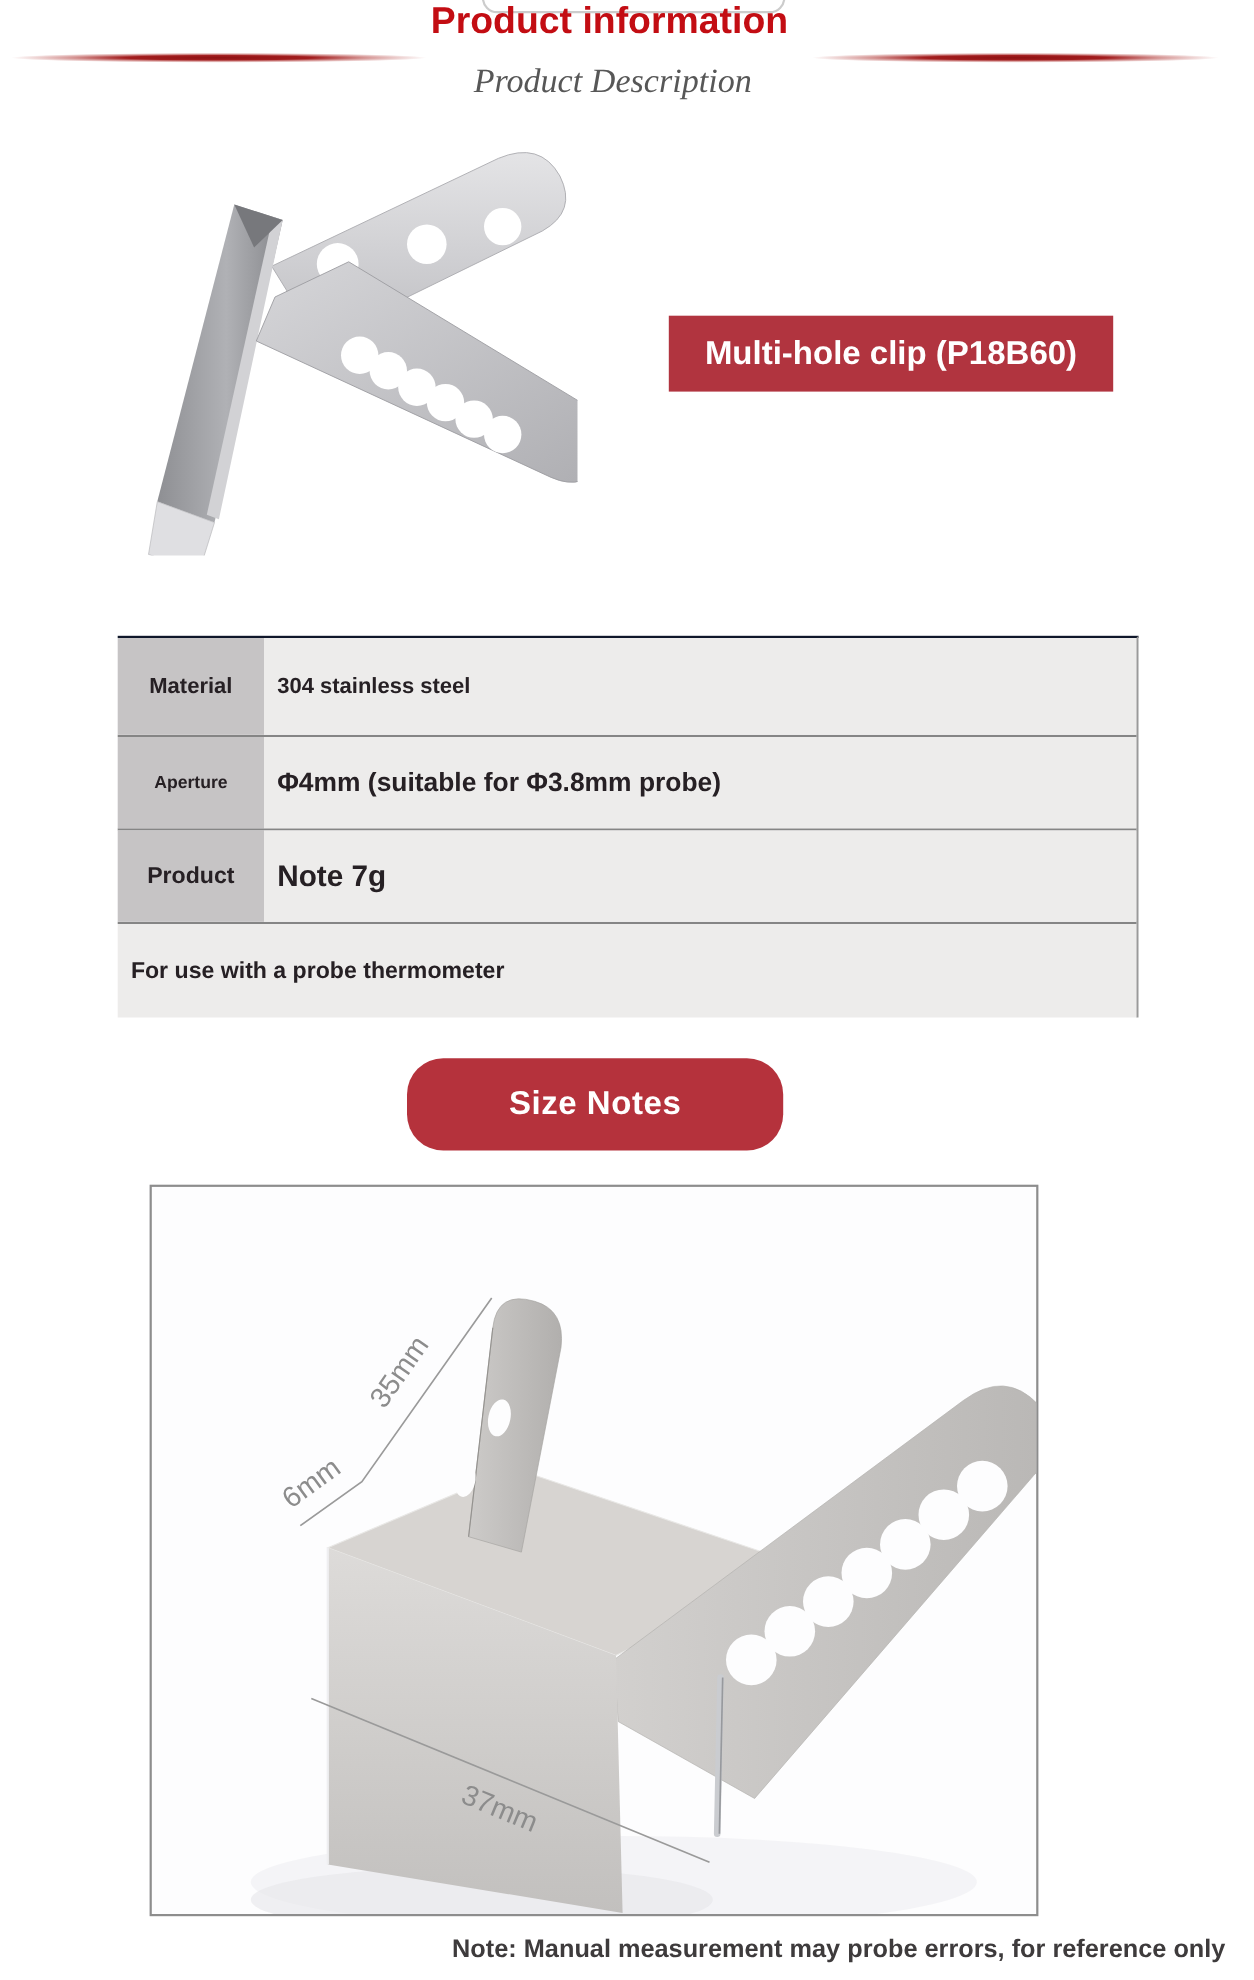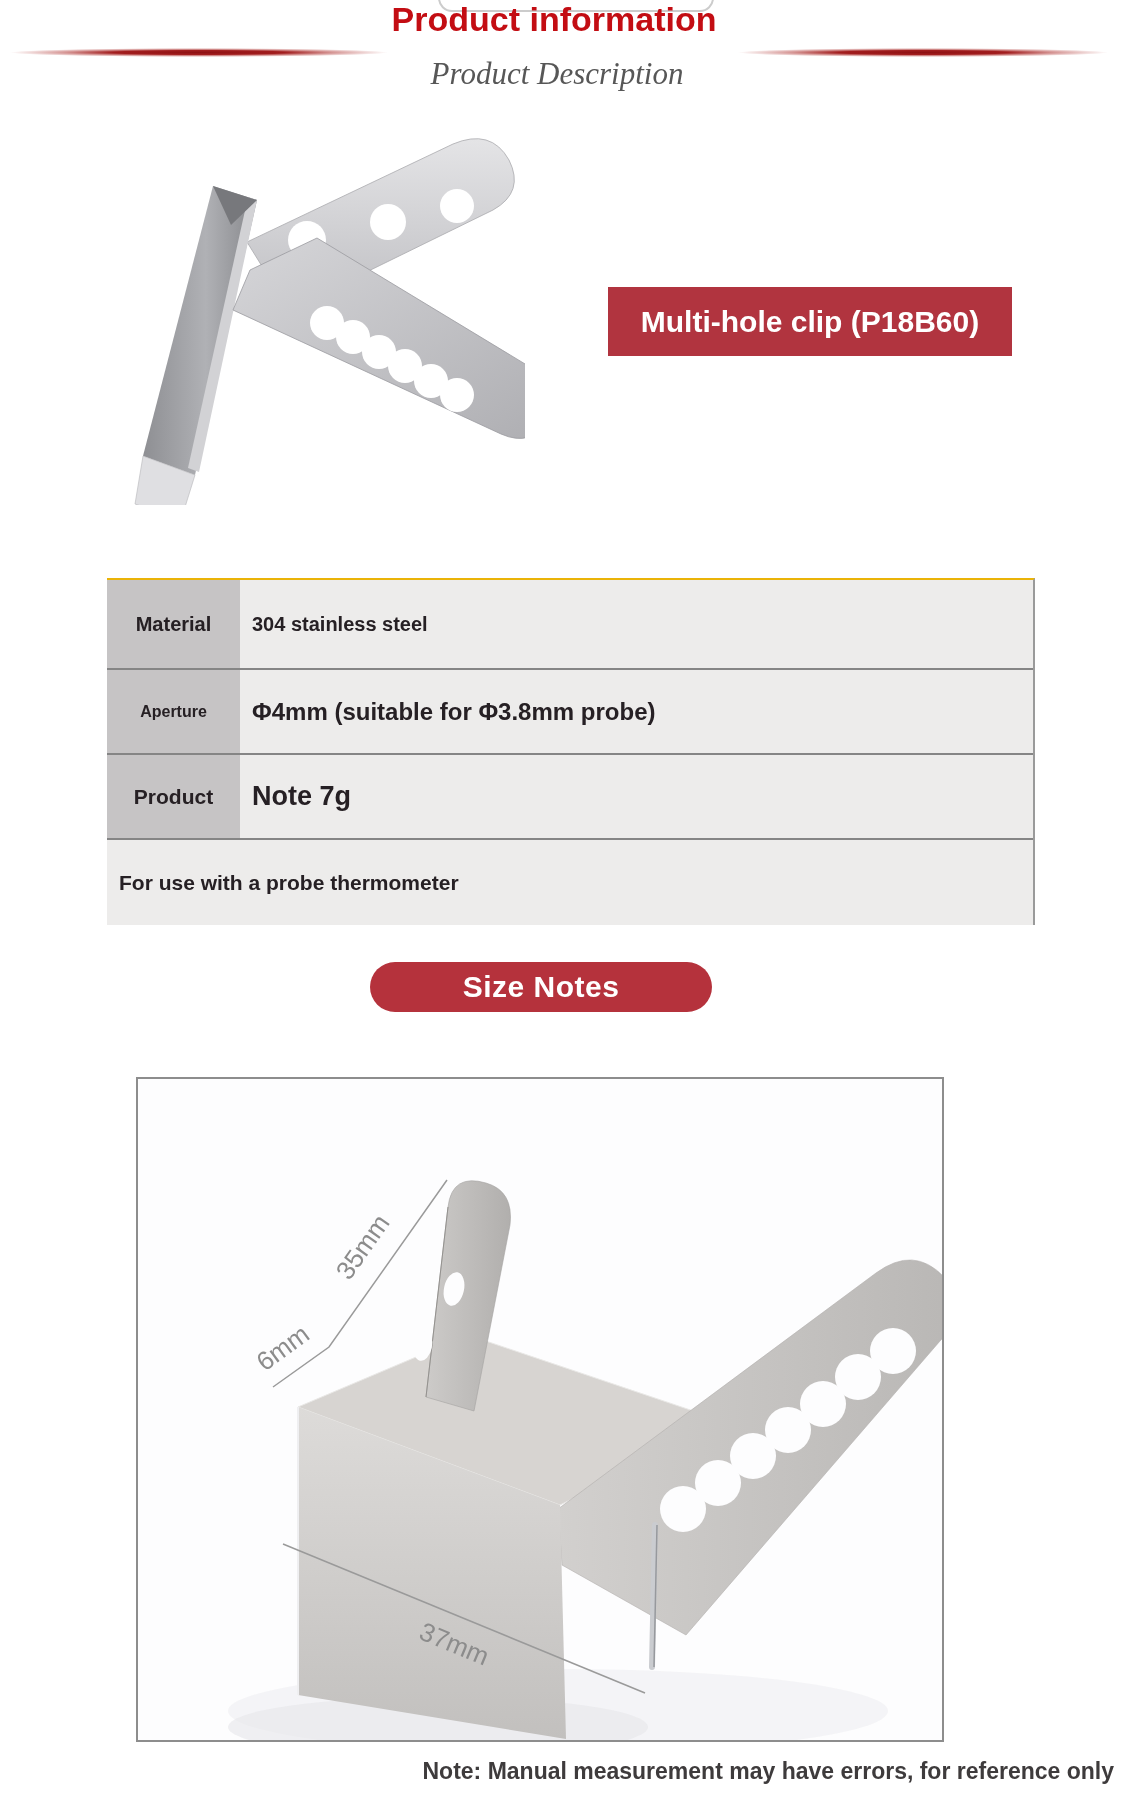--- a/index.html
+++ b/index.html
@@ -21,34 +21,34 @@
   .subtitle{position:absolute;left:557px;top:56px;transform:translateX(-50%);
             font-family:"Liberation Serif",serif;font-style:italic;font-size:31px;color:#575757;white-space:nowrap;}
 
   .photo{position:absolute;left:105px;top:130px;}
 
   .product-label{position:absolute;left:608px;top:287px;width:404px;height:69px;background:#b1343f;
                  color:#ffffff;font-size:30px;font-weight:bold;display:flex;align-items:center;justify-content:center;
                  white-space:nowrap;text-align:right;}
 
   
-  .spec-table{position:absolute;left:107px;top:578px;width:928px;border-top:2px solid #eab308;
+  .spec-table{position:absolute;left:107px;top:578px;width:928px;border-top:2px solid #0f172a;
               border-right:2px solid #9a9a9a;box-sizing:border-box;}
   .spec-row{display:flex;align-items:stretch;}
   .spec-row + .spec-row{border-top:2px solid #858585;}
   .spec-label{width:133px;background:#c6c4c5;display:flex;align-items:center;justify-content:center;
               font-weight:bold;color:#262024;flex:none;}
   .spec-value{flex:1;background:#edeceb;display:flex;align-items:center;padding-left:12px;
               font-weight:bold;color:#262024;}
   .r0{height:88px;} .r0 .spec-label{font-size:20px;} .r0 .spec-value{font-size:20px;}
   .r1{height:83px;} .r1 .spec-label{font-size:16px;} .r1 .spec-value{font-size:24px;}
   .r2{height:83px;} .r2 .spec-label{font-size:21px;} .r2 .spec-value{font-size:27px;}
   .r3{height:85px;} .r3 .spec-label{font-size:25px;} .r3 .spec-value{font-size:21px;}
 
-  .size-notes{position:absolute;left:370px;top:962px;width:342px;height:50px;border:none;
+  .size-notes{position:absolute;left:370px;top:962px;width:342px;height:84px;border:none;
               border-radius:33px;background:#b5323c;color:#ffffff;font-family:"Liberation Sans",sans-serif;
               font-size:30px;font-weight:bold;letter-spacing:0.5px;cursor:pointer;}
 
   .size-frame{position:absolute;left:136px;top:1077px;width:804px;height:661px;
               border:2px solid #8d8d8d;background:#fdfdfe;}
 
   .note{position:absolute;right:26px;top:1758px;font-size:23px;font-weight:bold;color:#3e3b3c;white-space:nowrap;}
 
   .dim-text{font-family:"Liberation Sans",sans-serif;font-size:26px;fill:#8c8c8c;}
 </style>
@@ -178,15 +178,15 @@
       <g stroke="#9a9a9a" stroke-width="1.5" fill="none">
         <polyline points="309,101 191,268 135,308"></polyline>
         <line x1="145" y1="465" x2="507" y2="614"></line>
       </g>
       <text class="dim-text" transform="translate(232 173) rotate(-55)" text-anchor="middle">35mm</text>
       <text class="dim-text" transform="translate(150 276) rotate(-36)" text-anchor="middle">6mm</text>
       <text class="dim-text" transform="translate(313 573) rotate(22.5)" text-anchor="middle">37mm</text>
     </svg>
   </div>
 
-  <div class="note">Note: Manual measurement may have errors, for reference only</div>
+  <div class="note">Note: Manual measurement may probe errors, for reference only</div>
 
 </div>
 
 </body></html>

